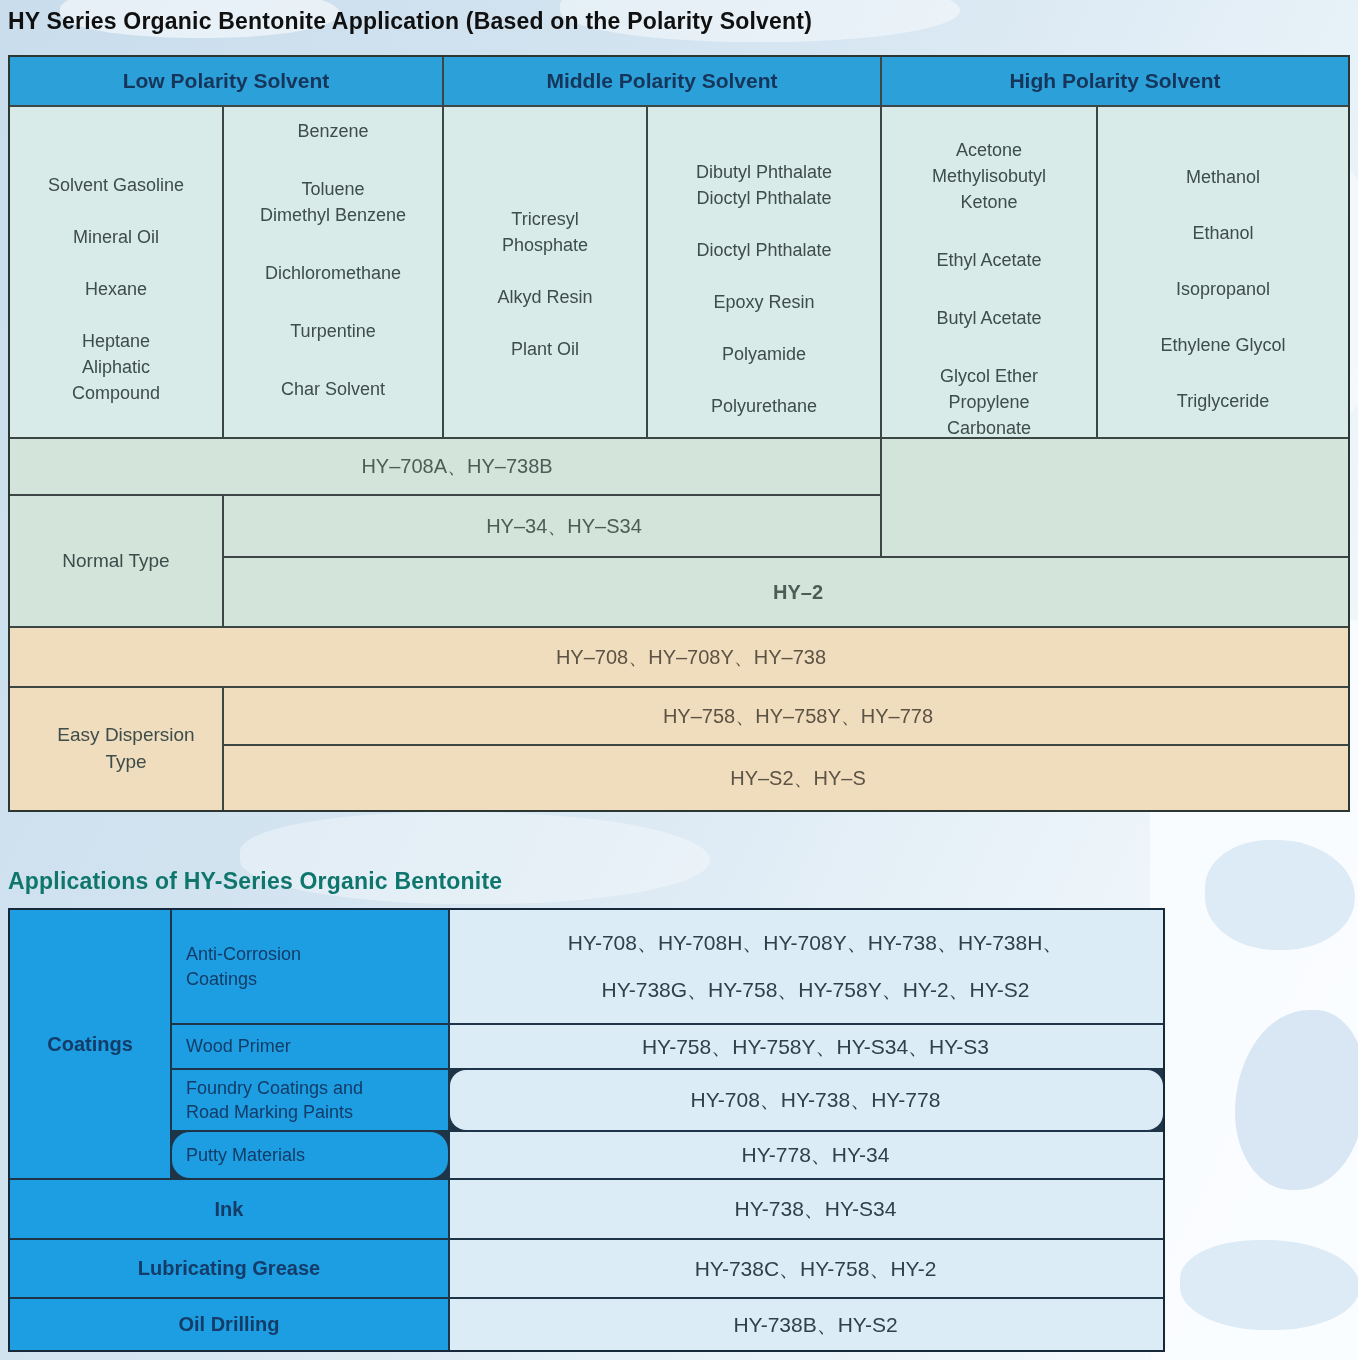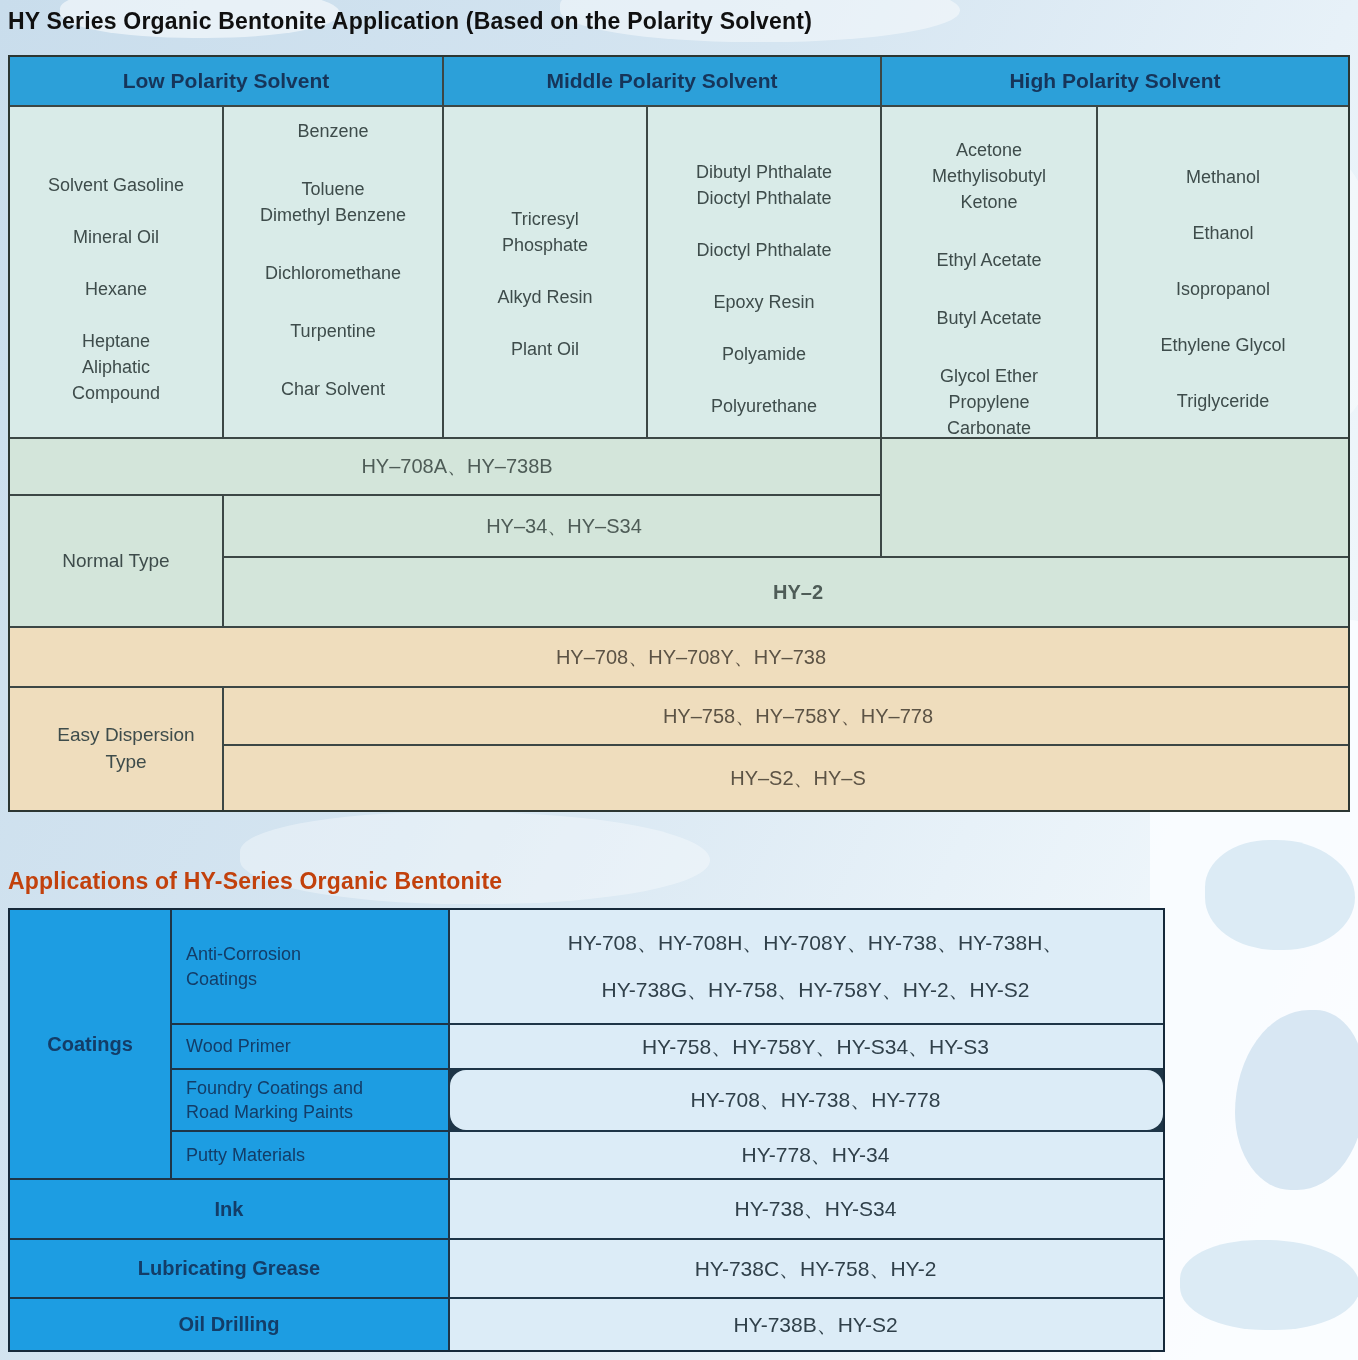--- a/index.html
+++ b/index.html
@@ -28,21 +28,21 @@
   .solv.tight{gap:32px;}
   .solv.top{padding-top:24px;}
   .grn{background:#d3e5da;color:#4e5c57;font-size:20px;
     justify-content:flex-start;padding-left:24px;}
   .org{background:#efddbd;color:#5c5345;font-size:20px;
     justify-content:flex-start;padding-left:24px;}
   .typelab{justify-content:center;padding-left:0;color:#3e4c4b;font-size:19px;
     text-align:center;white-space:pre-line;line-height:1.4;}
   
   .t2-title{position:absolute;left:8px;top:868px;width:1200px;
-    font-size:23px;font-weight:bold;color:#c2410c;letter-spacing:.2px;}
+    font-size:23px;font-weight:bold;color:#0f766e;letter-spacing:.2px;}
   #t2{position:absolute;left:8px;top:908px;width:1157px;height:444px;
     display:grid;box-sizing:border-box;
     grid-template-columns:160px 276px 713px;
     grid-template-rows:113px 43px 60px 46px 58px 57px 51px;
     gap:2px;background:#1e3547;border:2px solid #16293a;}
   #t2 .cell{display:flex;align-items:center;box-sizing:border-box;}
   .blue{background:#1d9de2;color:#133d68;}
   .cat{justify-content:center;font-size:20px;font-weight:bold;text-align:center;}
   .subcat{font-size:18px;line-height:1.35;padding-left:14px;white-space:pre-line;}
   .val{background:#dcecf7;color:#30404a;font-size:21px;
@@ -146,21 +146,21 @@
   <div class="cell val" style="grid-column:3;grid-row:2;">
     <div>HY-758、HY-758Y、HY-S34、HY-S3</div>
   </div>
 
   <div class="cell blue subcat" style="grid-column:2;grid-row:3;">Foundry Coatings and
 Road Marking Paints</div>
   <div class="cell val" style="grid-column:3;grid-row:3;border-radius:16px;">
     <div>HY-708、HY-738、HY-778</div>
   </div>
 
-  <div class="cell blue subcat" style="grid-column:2;grid-row:4;">Putty Materials</div>
+  <div class="cell blue subcat" style="grid-column:2;grid-row:4;border-radius:18px;">Putty Materials</div>
   <div class="cell val" style="grid-column:3;grid-row:4;">
     <div>HY-778、HY-34</div>
   </div>
 
   <div class="cell blue cat" style="grid-column:1/3;grid-row:5;">Ink</div>
   <div class="cell val" style="grid-column:3;grid-row:5;">
     <div>HY-738、HY-S34</div>
   </div>
 
   <div class="cell blue cat" style="grid-column:1/3;grid-row:6;">Lubricating Grease</div>

